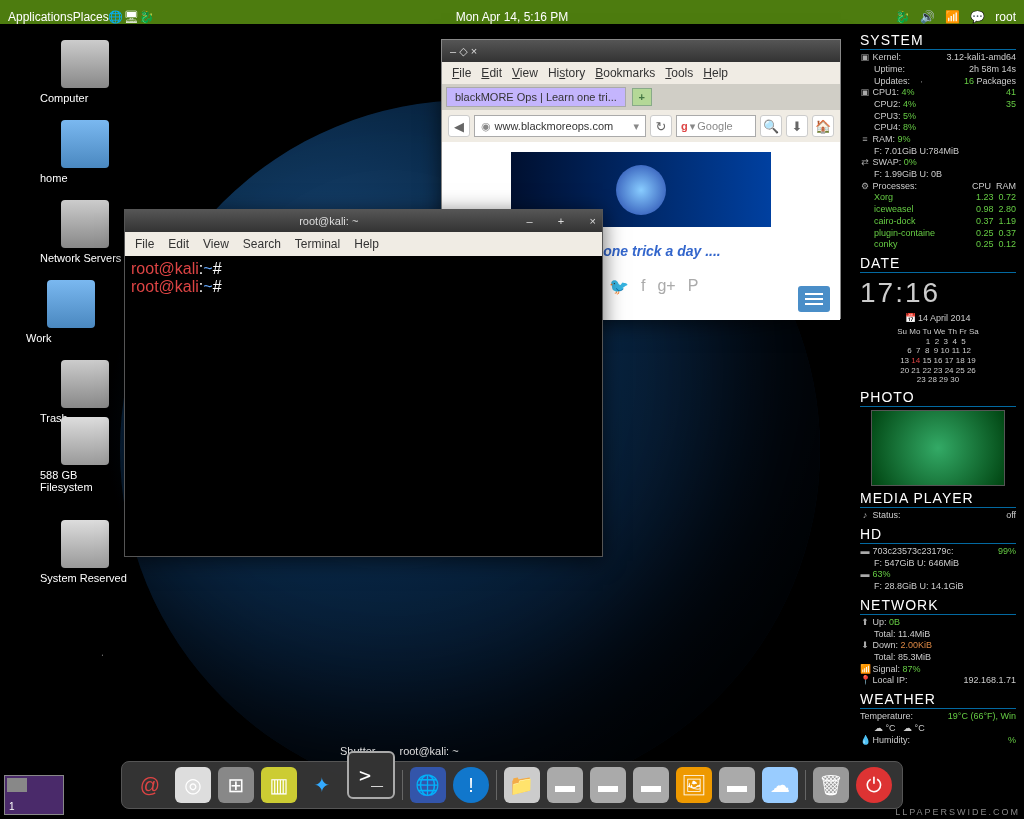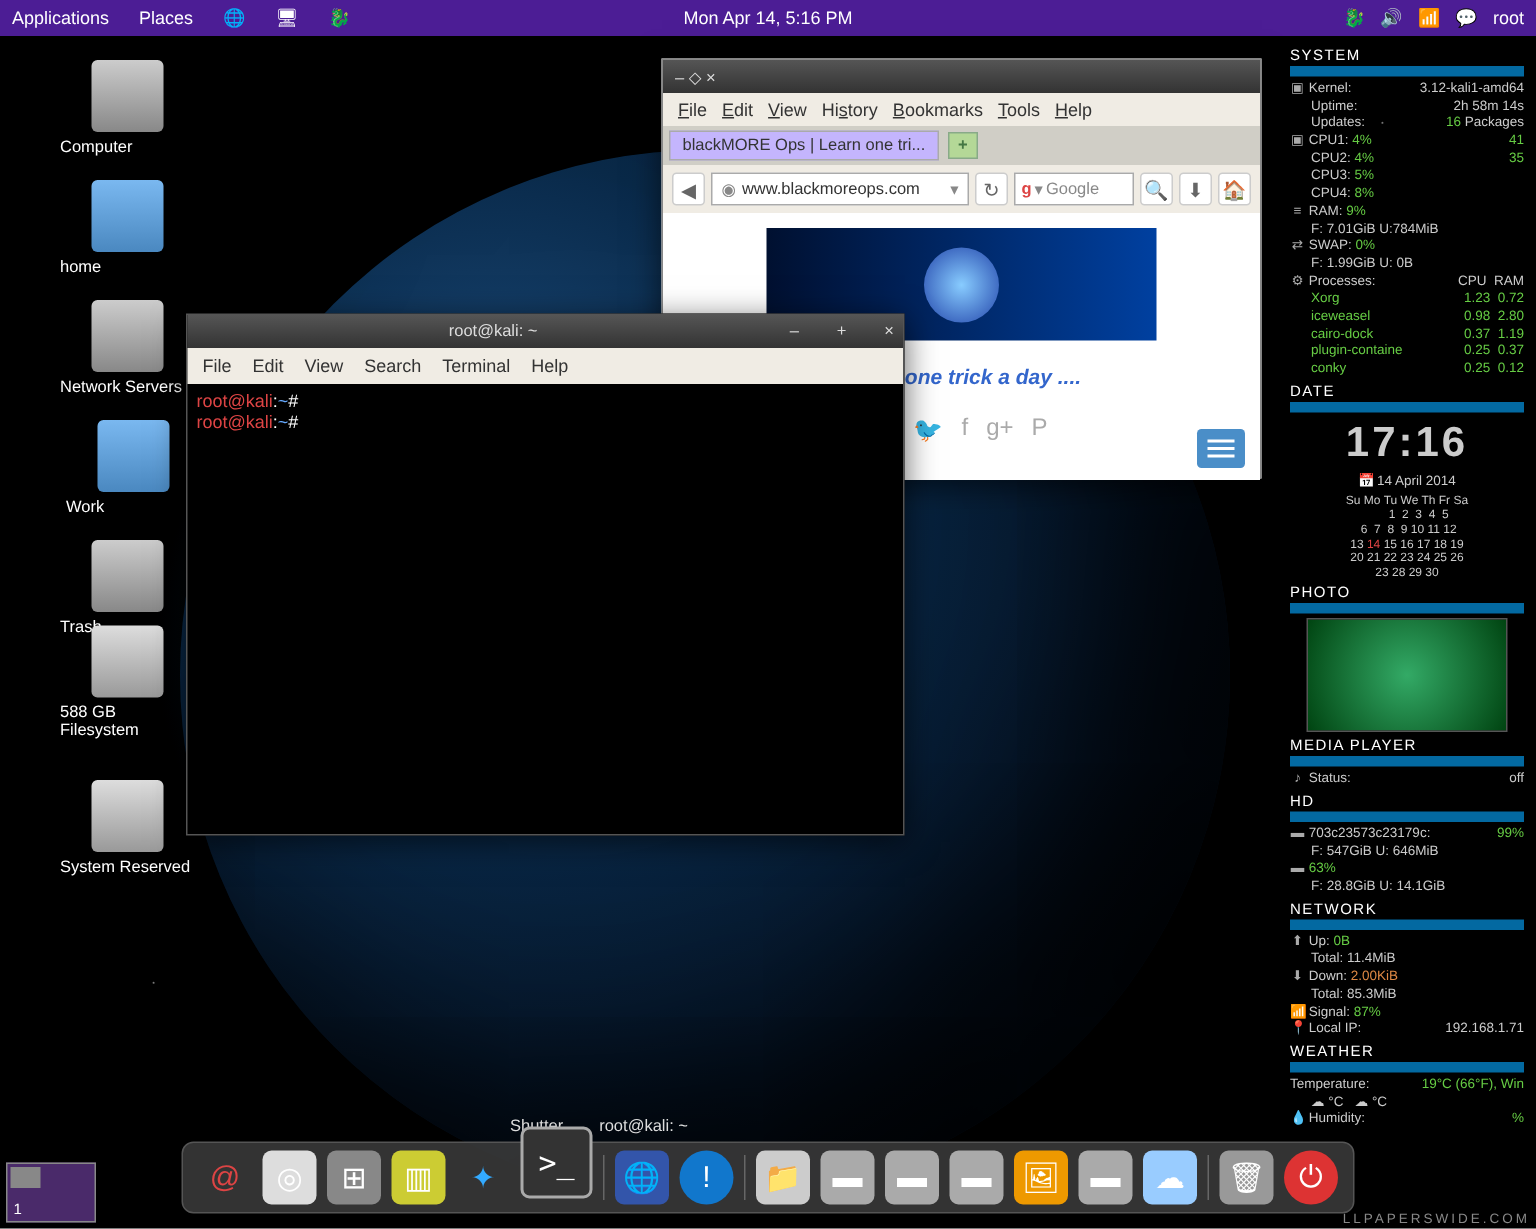--- a/index.html
+++ b/index.html
@@ -1,35 +1,35 @@
 <!DOCTYPE html>
 <html><head>
 <meta charset="utf-8">
 <style>
 *{margin:0;padding:0;box-sizing:border-box;font-family:sans-serif}
 body{width:1024px;height:819px;background:radial-gradient(ellipse 500px 400px at 450px 430px,#1a3a5a 0%,#0a1a2a 40%,#000 70%);overflow:hidden;position:relative;color:#fff;font-size:11px}
 .stars{position:absolute;inset:0;background-image:radial-gradient(1px 1px at 20% 30%,#fff,transparent),radial-gradient(1px 1px at 60% 70%,#fff,transparent),radial-gradient(1px 1px at 90% 10%,#fff,transparent),radial-gradient(1px 1px at 10% 80%,#fff,transparent),radial-gradient(1px 1px at 40% 90%,#fff,transparent);opacity:.6}
 .earth{position:absolute;left:120px;top:100px;width:700px;height:700px;border-radius:50%;background:radial-gradient(circle at 30% 30%,#1a4a7a 0%,#0a2a4a 30%,#041020 70%,#000 100%);box-shadow:inset -80px -80px 120px rgba(0,0,0,0.8)}
-.topbar{position:absolute;top:0;left:0;right:0;height:24px;background:#4c1d95;display:flex;align-items:center;padding:0 8px;gap:20px;font-size:12px}
+.topbar{position:absolute;top:0;left:0;right:0;height:24px;background:#4d7c0f;display:flex;align-items:flex-end;padding:0 8px;gap:0;font-size:12px}
 .topbar .right{margin-left:auto;display:flex;gap:10px;align-items:center}
 .topbar .center{position:absolute;left:50%;transform:translateX(-50%)}
 .desktop-icon{position:absolute;width:90px;text-align:left;cursor:pointer}
 .desktop-icon .ico{width:48px;height:48px;margin:0 auto 4px;border-radius:4px}
 .desktop-icon .lbl{font-size:11px;text-shadow:1px 1px 2px #000}
 .folder{background:linear-gradient(#7ab8f0,#4a88c0);border-radius:4px}
 .drive{background:linear-gradient(#ddd,#999);border-radius:4px}
 .trash{background:linear-gradient(#ccc,#888);border-radius:50% 50% 40% 40%}
 .computer{background:linear-gradient(#ccc,#888);border-radius:4px}
 
 .terminal{position:absolute;left:124px;top:209px;width:479px;height:348px;background:#000;border:1px solid #555;box-shadow:0 4px 20px rgba(0,0,0,0.6)}
 .terminal .titlebar{height:22px;background:linear-gradient(#555,#333);display:flex;align-items:center;padding:0 6px;font-size:11px;color:#ddd}
 .terminal .titlebar .ttl{margin:0 auto}
 .terminal .winbtns{display:flex;gap:6px;font-family:monospace}
 .terminal .menubar{height:24px;background:#f0ece4;color:#333;display:flex;align-items:center;gap:14px;padding:0 10px;font-size:12px}
-.terminal .body{padding:4px 6px;font-family:monospace;font-size:12px}
+.terminal .body{padding:4px 6px;font-family:monospace;font-size:16px}
 .prompt-user{color:#d44}
 .prompt-host{color:#6af}
 .prompt-path{color:#fff}
 
 .browser{position:absolute;left:441px;top:39px;width:400px;height:280px;background:#fff;border:1px solid #888;box-shadow:0 4px 20px rgba(0,0,0,0.6)}
 .browser .titlebar{height:22px;background:linear-gradient(#555,#333);display:flex;align-items:center;padding:0 8px;font-size:11px;color:#ddd}
 .browser .menubar{height:22px;background:#f0ece4;display:flex;align-items:center;gap:10px;padding:0 10px;color:#333;font-size:12px}
 .browser .menubar span{cursor:pointer}
 .browser .tabbar{height:26px;background:#d0cec6;display:flex;align-items:center;padding:0 4px}
 .browser .tab{background:#c4b5fd;border:1px solid #aaa;padding:3px 8px;font-size:11px;color:#333;max-width:180px;white-space:nowrap;overflow:hidden;text-overflow:ellipsis}
@@ -41,24 +41,24 @@
 .browser .searchbar{width:80px;height:22px;border:1px solid #aaa;background:#fff;padding:0 4px;display:flex;align-items:center;font-size:11px;color:#888;gap:2px}
 .browser .content{height:178px;overflow:hidden;background:#fff;position:relative}
 .browser .hero{margin:10px auto;width:260px;height:75px;background:linear-gradient(90deg,#001030,#0040a0);display:flex;align-items:center;justify-content:center}
 .browser .skull{width:50px;height:50px;border-radius:50%;background:radial-gradient(#8cf,#24a)}
 .browser .tagline{text-align:center;color:#36c;font-style:italic;font-weight:bold;font-size:14px;margin-top:16px}
 .browser .social{display:flex;gap:12px;justify-content:center;margin-top:18px;color:#aaa;font-size:16px}
 .browser .menu-btn{position:absolute;right:10px;bottom:8px;width:32px;height:26px;background:#4a8ec8;border-radius:3px;display:flex;flex-direction:column;justify-content:center;align-items:center;gap:3px}
 .browser .menu-btn div{width:18px;height:2px;background:#fff}
 
 .conky{position:absolute;right:8px;top:28px;width:156px;font-size:9px;color:#ccc;line-height:1.3}
-.conky .hdr{color:#fff;font-size:10px;border-bottom:7px solid #0369a1;margin:3px 0 2px;letter-spacing:1px}
+.conky .hdr{color:#fff;font-size:14px;border-bottom:1px solid #0369a1;margin:3px 0 2px;letter-spacing:1px}
 .conky .row{display:flex;justify-content:space-between;gap:4px}
 .conky .green{color:#6c4}
-.conky .time{font-size:28px;text-align:center;font-weight:bold;letter-spacing:2px;margin:2px 0}
+.conky .time{font-size:28px;font-weight:normal;letter-spacing:2px;margin:2px 0}
 .conky .datestr{text-align:center;font-size:9px}
 .conky .cal{font-family:monospace;font-size:8px;text-align:center;white-space:pre;line-height:1.2;margin-top:2px}
 .conky .cal .today{color:#d44}
 .conky .photo{width:134px;height:76px;background:radial-gradient(circle,#3a6,#041);margin:3px auto;border:1px solid #555}
 .conky .tiny-ico{display:inline-block;width:10px;text-align:center;color:#aaa}
 .conky .orange{color:#d84}
 .conky .album{width:40px;height:40px;background:#113355;border:1px solid #555;float:left;margin-right:6px}
 
 .dock{position:absolute;bottom:10px;left:50%;transform:translateX(-50%);height:48px;background:rgba(60,60,60,0.85);border-radius:8px;display:flex;align-items:center;padding:0 10px;gap:7px;border:1px solid #555}
 .dock .ditem{width:36px;height:36px;border-radius:6px;display:flex;align-items:center;justify-content:center;font-size:20px;cursor:pointer}
@@ -98,21 +98,21 @@
     <div class="lbl">Computer</div>
   </div>
 <div class="desktop-icon" style="left:40px;top:120px">
     <div class="ico folder"></div>
     <div class="lbl">home</div>
   </div>
 <div class="desktop-icon" style="left:40px;top:200px">
     <div class="ico computer"></div>
     <div class="lbl">Network Servers</div>
   </div>
-<div class="desktop-icon" style="left:44px;top:280px">
+<div class="desktop-icon" style="left:26px;top:280px">
     <div class="ico folder"></div>
     <div class="lbl">Work</div>
   </div>
 <div class="desktop-icon" style="left:40px;top:360px">
     <div class="ico trash"></div>
     <div class="lbl">Trash</div>
   </div>
 <div class="desktop-icon" style="left:40px;top:417px">
     <div class="ico drive"></div>
     <div class="lbl">588 GB Filesystem</div>

